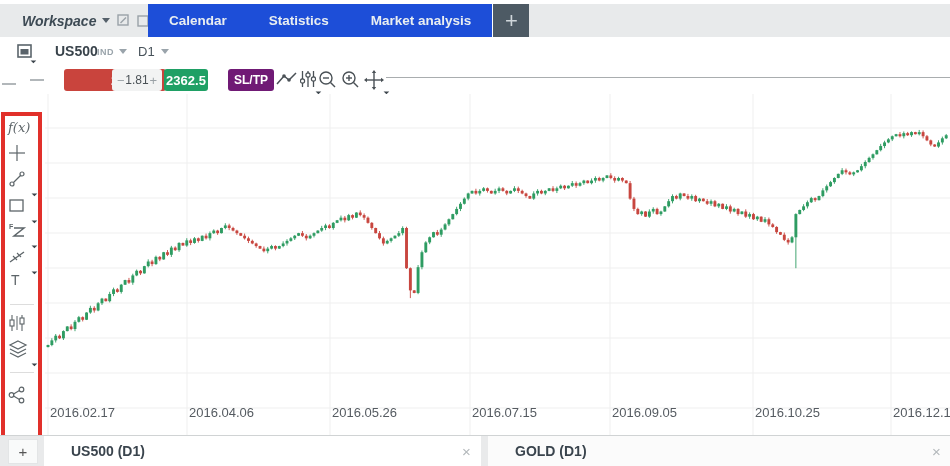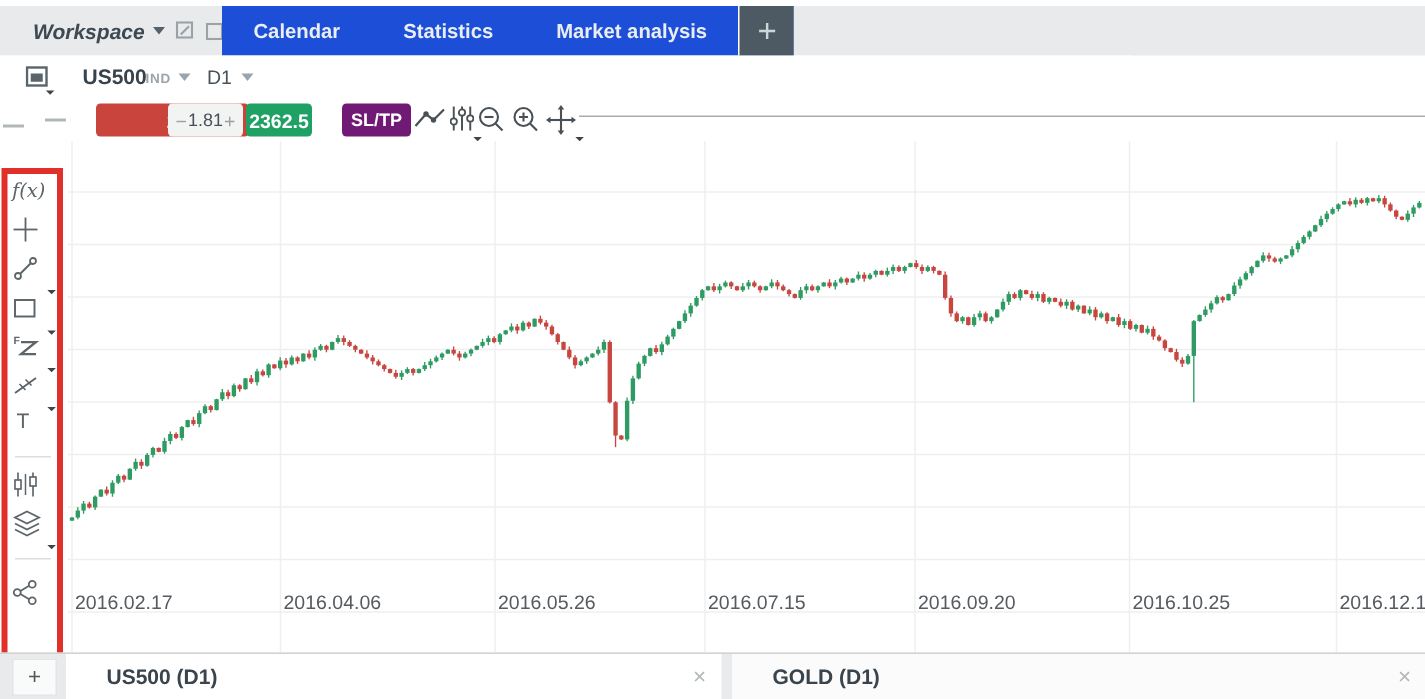--- a/index.html
+++ b/index.html
@@ -29,21 +29,21 @@
   #stepper .vol{color:#4a5156;font-size:12px;}
   .ticon{position:absolute;top:4px;width:22px;height:20px;cursor:pointer;}
   .subtri{position:absolute;right:-3px;bottom:-2px;width:0;height:0;border-left:4px solid transparent;border-top:4px solid transparent;border-right:4px solid #3c454c;transform:rotate(45deg);}
   #tsep{position:absolute;left:386px;top:11px;width:564px;height:1px;background:#a9adaf;}
   
   #panel{position:absolute;left:0;top:94px;width:950px;height:341px;background:#fff;}
   #sidebar{position:absolute;left:0;top:0;width:45px;height:341px;background:#fff;margin-top:20px;}
   .stool{position:absolute;left:8px;width:26px;height:22px;color:#5d6569;cursor:pointer;}
   .sdiv{position:absolute;left:10px;width:24px;height:1px;background:#ddd;}
   #chart{position:absolute;left:45px;top:0;width:905px;height:341px;cursor:crosshair;}
-  #xlabels{position:absolute;left:45px;top:300px;width:905px;height:20px;overflow:hidden;pointer-events:none;}
+  #xlabels{position:absolute;left:45px;top:311px;width:905px;height:20px;overflow:hidden;pointer-events:none;}
   .xlab{position:absolute;top:0;font-size:13px;color:#555b61;white-space:nowrap;}
   #annot{position:absolute;left:1px;top:-2px;width:33px;height:332px;border:4px solid #e1302a;pointer-events:none;}
   
   #bottom{position:absolute;left:0;top:435px;width:950px;height:31px;background:#e9eaeb;border-top:1px solid #d0d3d4;box-sizing:border-box;}
   #baddbtn{position:absolute;left:8px;top:3px;width:30px;height:25px;background:#f9fafa;border:1px solid #e3e5e6;display:flex;align-items:center;justify-content:center;font-size:15px;color:#555;cursor:pointer;box-sizing:border-box;}
   .btab{position:absolute;top:0;height:30px;display:flex;align-items:center;cursor:pointer;}
   .btab .lbl{font-size:14px;font-weight:bold;color:#3a444d;margin-left:27px;}
   .btab .x{position:absolute;font-size:15px;color:#b3b8bb;cursor:pointer;}
   svg{display:block;}
 </style>
@@ -713,21 +713,21 @@
           <rect x="895.91" width="2.9" y="44.30927835051546" height="4.123711340206185" fill="#2e9c62"></rect>
           <line x1="901.215" x2="901.215" y1="39.97938144329892" y2="45.08247422680412" stroke="#2e9c62" stroke-width="0.9"></line>
           <rect x="899.765" width="2.9" y="41.21649484536083" height="3.0927835051546353" fill="#2e9c62"></rect>
         </g>
     </svg>
     <div id="xlabels">
         <div class="xlab" style="left: 5px;">2016.02.17</div>
         <div class="xlab" style="left: 144px;">2016.04.06</div>
         <div class="xlab" style="left: 287px;">2016.05.26</div>
         <div class="xlab" style="left: 427px;">2016.07.15</div>
-        <div class="xlab" style="left: 567px;">2016.09.20</div>
+        <div class="xlab" style="left: 567px;">2016.09.05</div>
         <div class="xlab" style="left: 710px;">2016.10.25</div>
         <div class="xlab" style="left: 848px;">2016.12.14</div>
       </div>
   </div>
 
   <div id="bottom">
     <div id="baddbtn">+</div>
     <div class="btab" style="left:44px;width:437px;background:#ffffff;">
       <span class="lbl">US500 (D1)</span>
       <span class="x" style="left:418px;">×</span>

